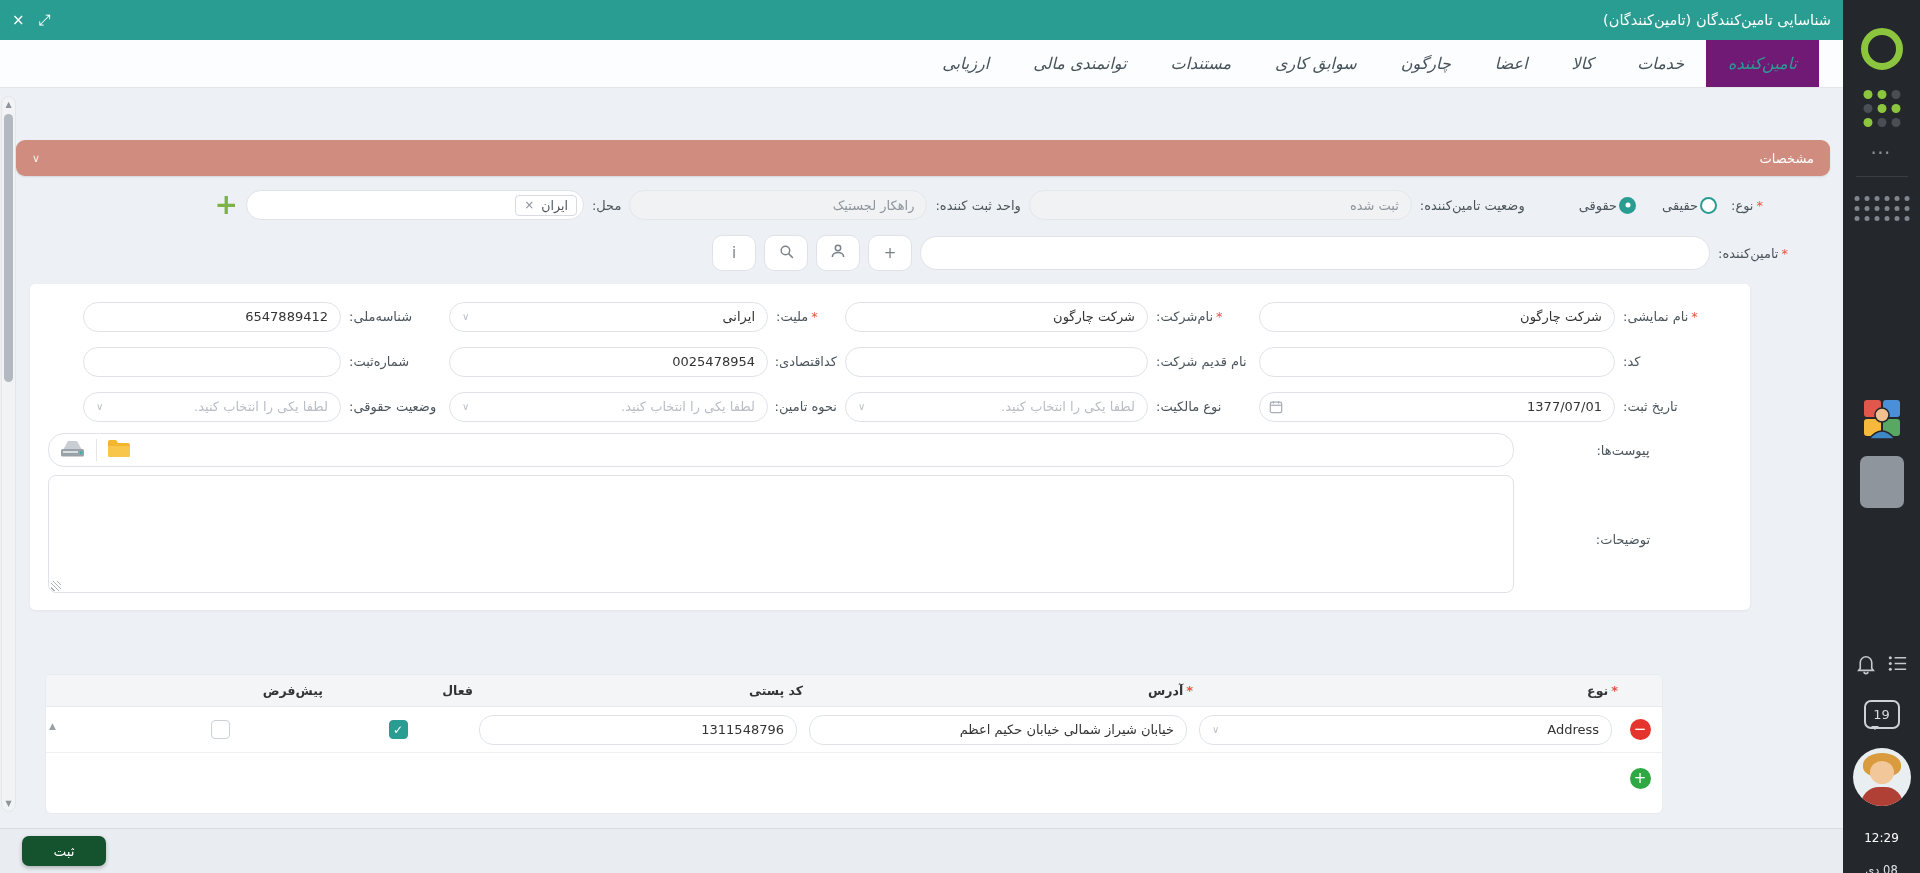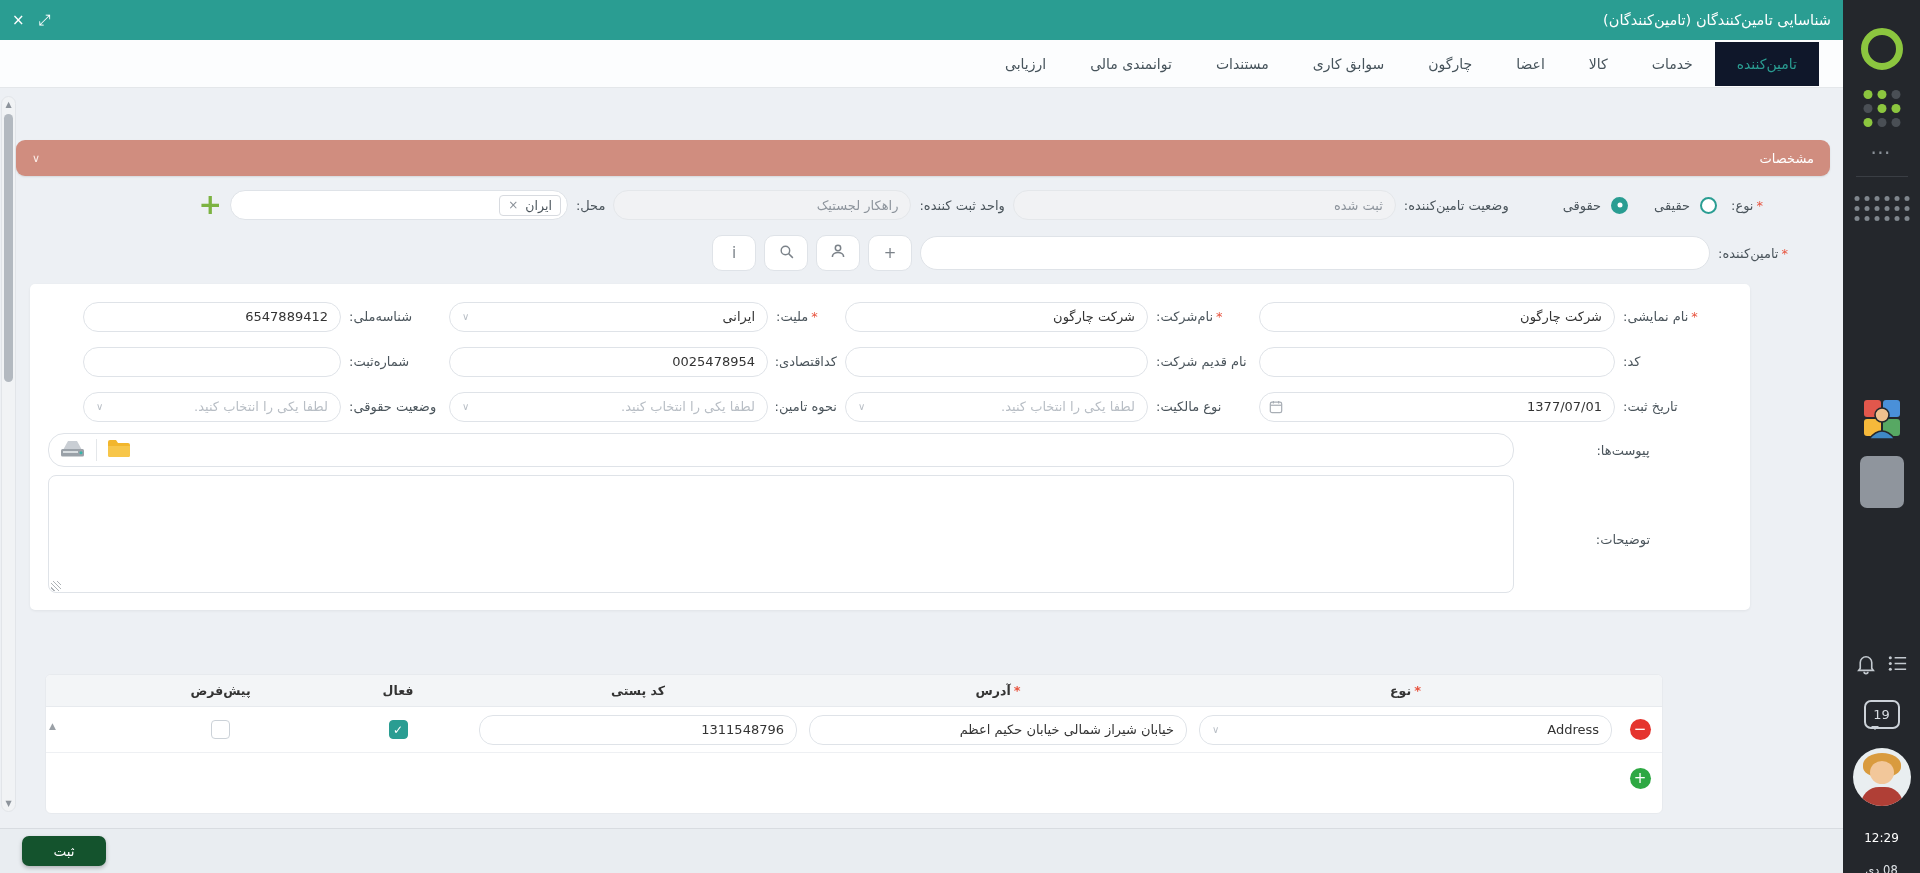--- a/index.html
+++ b/index.html
@@ -37,22 +37,22 @@
   
   .titlebar { position:absolute; top:0; left:0; right:77px; height:40px; background:#2a9d92;
               display:flex; align-items:center; justify-content:space-between; padding:0 12px; }
   .title-text { color:#fff; font-size:14.5px; }
   .win-icons { display:flex; direction:ltr; gap:14px; color:#fff; align-items:center; }
   .win-icons span { font-size:15px; cursor:default; line-height:1; }
 
   
   .tabbar { position:absolute; top:40px; left:0; right:77px; height:48px; background:#fcfdfe;
             border-bottom:1px solid #e4e7ea; display:flex; align-items:center; padding-right:24px; }
-  .tab { padding:14px 22px; font-size:14px; color:#46535b; white-space:nowrap; cursor:default; }
-  .tab.active { color:#2a9d92; background:#0f172a; }
+  .tab { padding:14px 22px; font-size:16px; color:#46535b; white-space:nowrap; cursor:default;font-style:italic; }
+  .tab.active { color:#2a9d92; background:#701a75; }
 
   
   .content { position:absolute; top:88px; bottom:45px; left:0; right:77px; background:#edf0f4; }
 
   
   .vscroll { position:absolute; left:1px; top:8px; width:15px; height:716px; background:#f1f3f5;
              border:1px solid #e2e5e9; border-radius:8px; }
   .vs-up, .vs-down { position:absolute; left:0; width:100%; text-align:center; color:#8d949c; font-size:8px; }
   .vs-up { top:3px; } .vs-down { bottom:3px; }
   .vs-thumb { position:absolute; top:17px; left:2px; width:9px; height:268px; background:#b3b9c0; border-radius:5px; }
@@ -72,21 +72,21 @@
          padding:0 12px; font:13px "DejaVu Sans", sans-serif; color:#333; outline:none; }
   .inp--ro { background:#f1f2f4; color:#8d949c; border-color:#e4e7ea; }
   .select { height:30px; border:1px solid #dfe3e8; border-radius:15px; background:#fff; padding:0 12px;
             display:flex; align-items:center; justify-content:space-between; font-size:13px; color:#333; }
   .select .chev { color:#b8bec5; font-size:10px; }
   .ph { color:#b8bec5; }
   .radio { width:17px; height:17px; border-radius:50%; border:2px solid #2a9d92; background:#fff; display:inline-block; position:relative; flex:none; }
   .radio--on { background:#2a9d92; }
   .radio--on::after { content:""; position:absolute; top:50%; left:50%; width:5px; height:5px;
                       transform:translate(-50%,-50%); border-radius:50%; background:#fff; }
-  .radio-item { display:flex; align-items:center; gap:10px; }
+  .radio-item { display:flex; align-items:center; gap:2px; }
   .chk { width:19px; height:19px; border-radius:4px; border:1px solid #ccd2d8; background:#fff;
          display:flex; align-items:center; justify-content:center; font-size:12px; }
   .chk--on { background:#2a9d92; border-color:#2a9d92; color:#fff; }
   .circle-btn { width:21px; height:21px; border-radius:50%; color:#fff; display:flex; align-items:center;
                 justify-content:center; font-size:15px; line-height:1; flex:none; }
   .c-minus { background:#e5342e; }
   .c-plus { background:#2ea843; }
   .tool-btn { width:44px; height:36px; background:#fff; border:1px solid #dfe3e8; border-radius:10px;
               display:flex; align-items:center; justify-content:center; color:#7b8289; font-size:15px; flex:none; }
   .lime-plus { color:#7cb342; font-size:28px; font-weight:bold; line-height:1; }
@@ -123,21 +123,21 @@
   .ta-wrap { flex:1; position:relative; }
   .ta-wrap textarea { width:100%; }
   .grip { position:absolute; left:3px; bottom:6px; width:10px; height:10px;
           background:repeating-linear-gradient(45deg, transparent 0 2px, #9aa0a6 2px 3px); opacity:.8; }
 
   
   .addr-panel { position:absolute; top:586px; right:180px; width:1618px; height:140px; background:#fff;
                 border:1px solid #e7eaee; border-radius:6px; overflow:hidden; }
   .tgrid { display:grid; grid-template-columns:44px 425px 390px 330px 150px 205px auto; align-items:center; }
   .thead { height:32px; background:#f3f5f7; border-bottom:1px solid #e7eaee; }
-  .th { font-size:12.5px; font-weight:bold; color:#333; text-align:center; white-space:nowrap; }
+  .th { font-size:12.5px; font-weight:bold; color:#333; text-align:right; white-space:nowrap; }
   .trow { height:46px; border-bottom:1px solid #eef0f3; }
   .td { display:flex; align-items:center; justify-content:center; padding:0 6px; }
   .td .inp, .td .select { width:100%; border-radius:14px; }
   .prow { height:50px; }
   .rail-up { position:absolute; left:3px; top:46px; color:#9aa0a6; font-size:9px; }
 
   
   .footer { position:absolute; bottom:0; left:0; right:77px; height:45px; background:#e9edf1;
             border-top:1px solid #d8dce1; display:flex; align-items:center; justify-content:flex-end; padding:0 22px; }
   .submit-btn { min-width:84px; height:30px; background:#14532d; color:#fff; border:none; border-radius:7px;

